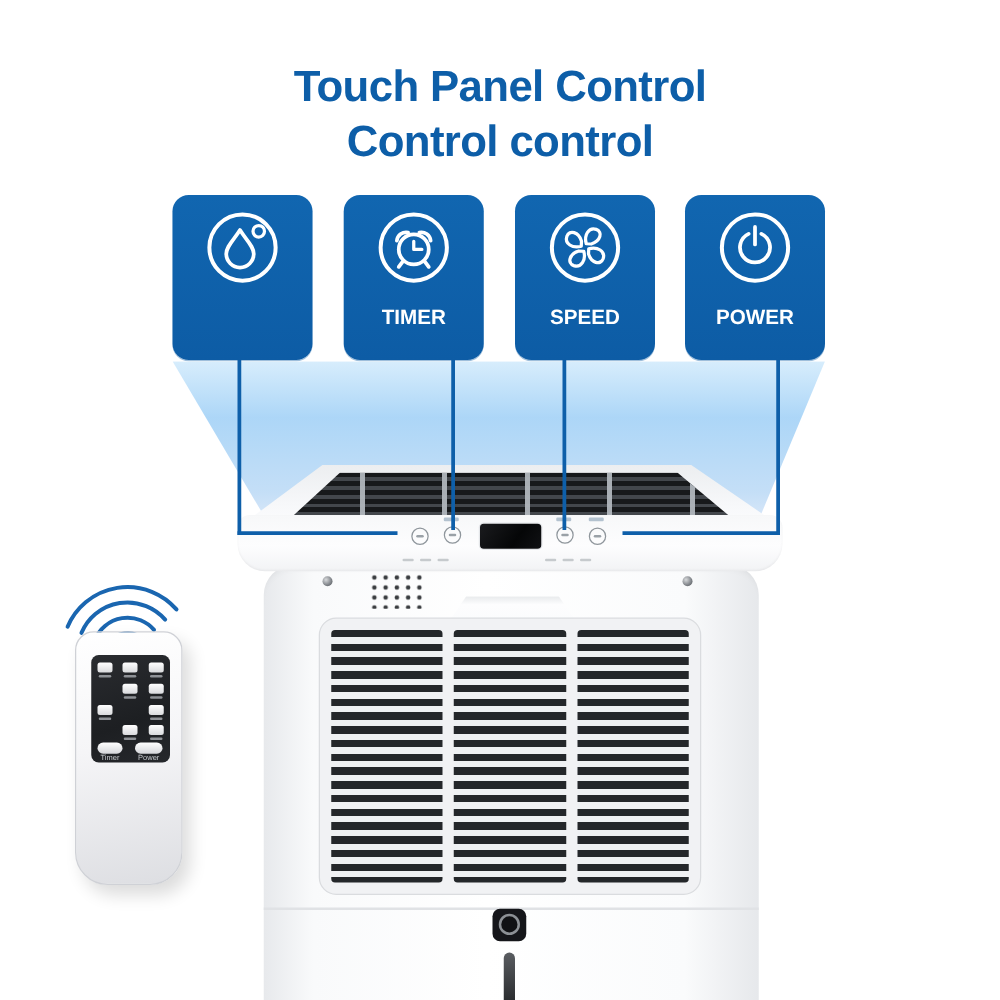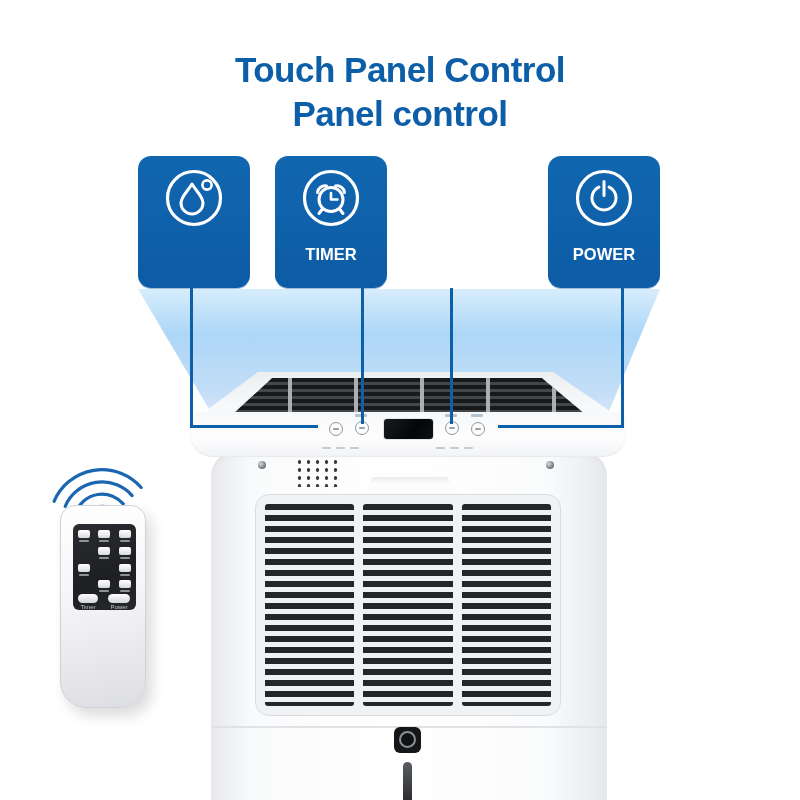--- a/index.html
+++ b/index.html
@@ -141,21 +141,21 @@
     position:absolute;font-size:6px;color:#c6c9cd;width:26px;text-align:center;line-height:7px;
   }
 </style>
 </head>
 <body>
 
 <div class="stage">
 
   <div class="title">
     <div>Touch Panel Control</div>
-    <div>Panel control</div>
+    <div>Control control</div>
   </div>
 
   <div class="beam"></div>
 
   <div class="fbox fb1">
     <svg class="ficon" width="62" height="62" viewBox="-31 -31 62 62">
       <g fill="none" stroke="#ffffff" stroke-linecap="round" stroke-linejoin="round">
         <circle cx="0" cy="0" r="26.5" stroke-width="3.2"></circle>
         <path d="M -2,-14 C 3,-6 9,-1 9,5 A 11 11 0 1 1 -13,5 C -13,-1 -7,-6 -2,-14 Z" stroke-width="3"></path>
         <circle cx="13" cy="-13" r="4.6" stroke-width="2.6"></circle>
@@ -171,20 +171,34 @@
         <path d="M 0,-5 L 0,1.5 L 6.5,1.5" stroke-width="2.6"></path>
         <path d="M -13.5,-5.5 A 7.5 7.5 0 0 1 -4.5,-12" stroke-width="3"></path>
         <path d="M 13.5,-5.5 A 7.5 7.5 0 0 0 4.5,-12" stroke-width="3"></path>
         <path d="M -9,11.5 L -12,15.5" stroke-width="3"></path>
         <path d="M 9,11.5 L 12,15.5" stroke-width="3"></path>
       </g>
     </svg>
     <div class="flabel">TIMER</div>
   </div>
 
+  <div class="fbox fb3">
+    <svg class="ficon" width="62" height="62" viewBox="-31 -31 62 62">
+      <g fill="none" stroke="#ffffff" stroke-linecap="round" stroke-linejoin="round" stroke-width="2.6">
+        <circle cx="0" cy="0" r="26.5" stroke-width="3.2"></circle>
+        <g>
+          <path d="M 1,-3 C -1,-10 3,-16.5 9,-14.5 C 14.5,-12.5 12.5,-5 5,-2.8 Z"></path>
+          <path d="M 3,1 C 10,-1 16.5,3 14.5,9 C 12.5,14.5 5,12.5 2.8,5 Z"></path>
+          <path d="M -1,3 C 1,10 -3,16.5 -9,14.5 C -14.5,12.5 -12.5,5 -5,2.8 Z"></path>
+          <path d="M -3,-1 C -10,1 -16.5,-3 -14.5,-9 C -12.5,-14.5 -5,-12.5 -2.8,-5 Z"></path>
+        </g>
+      </g>
+    </svg>
+    <div class="flabel">SPEED</div>
+  </div>
 
   <div class="fbox fb4">
     <svg class="ficon" width="62" height="62" viewBox="-31 -31 62 62">
       <g fill="none" stroke="#ffffff" stroke-linecap="round" stroke-linejoin="round">
         <circle cx="0" cy="0" r="26.5" stroke-width="3.2"></circle>
         <path d="M 5.1,-10.9 A 12 12 0 1 1 -5.1,-10.9" stroke-width="3"></path>
         <path d="M 0,-16.5 L 0,-2.5" stroke-width="3"></path>
       </g>
     </svg>
     <div class="flabel">POWER</div>

